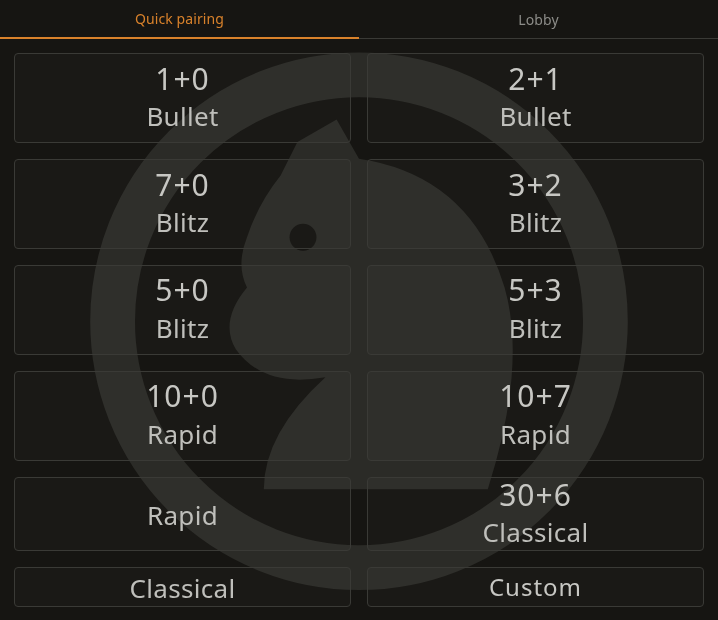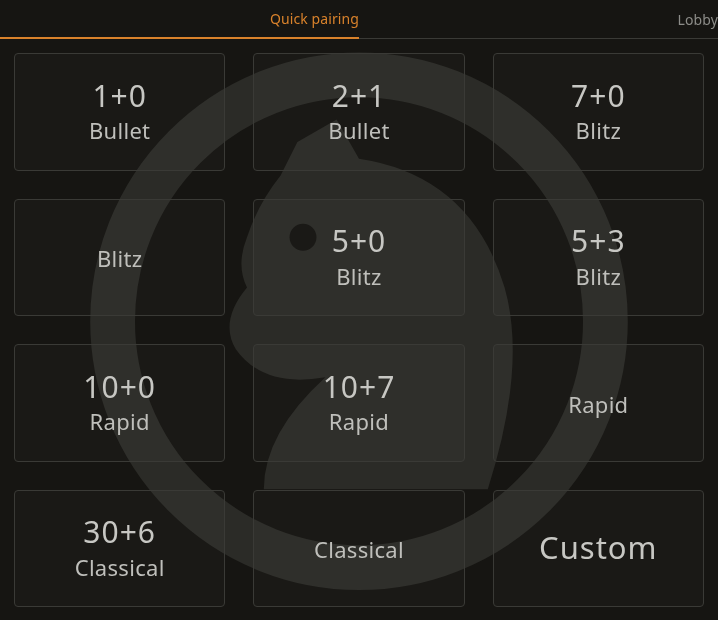--- a/index.html
+++ b/index.html
@@ -33,41 +33,41 @@
     position:relative;
     z-index:2;
     display:flex;
     height:38px;
     border-bottom:1px solid #3a3a36;
   }
   .tab{
     flex:1;
     display:flex;
     align-items:center;
-    justify-content:flex-end;
+    justify-content:center;
     font-size:14px;
     color:#8c8c88;
     cursor:pointer;
     letter-spacing:.1px;
   }
   .tab.active{
     color:#d9822b;
     border-bottom:2px solid #d9822b;
     margin-bottom:-1px;
     font-size:14px;
   }
 
   
   .grid{
     position:relative;
     z-index:1;
     display:grid;
-    grid-template-columns:repeat(3,1fr);
+    grid-template-columns:repeat(2,1fr);
     grid-template-rows:repeat(4,1fr);
-    gap:28px;
+    gap:16px;
     padding:14px;
     box-sizing:border-box;
     height:calc(620px - 38px);
   }
   .tile{
     background:rgba(255,255,255,0.02);
     border:1px solid #3a3a36;
     border-radius:4px;
     display:flex;
     flex-direction:column;
@@ -77,26 +77,26 @@
     user-select:none;
   }
   .tc{
     font-size:30px;
     font-weight:400;
     color:#c7c7c3;
     letter-spacing:1px;
     line-height:1.15;
   }
   .cat{
-    font-size:22px;
+    font-size:26px;
     color:#bfbfbb;
     margin-top:2px;
     letter-spacing:.3px;
   }
-  .tile.custom .tc{font-size:31px;}
+  .tile.custom .tc{font-size:24px;}
 
 </style>
 </head>
 <body>
 <div class="panel">
 
   <div class="watermark">
     <svg viewBox="0 0 100 100">
 
       <circle cx="50" cy="50" r="44" fill="none" stroke="#2b2b27" stroke-width="8"></circle>
@@ -134,20 +134,21 @@
     </div>
     <div class="tile">
       <div class="tc">2+1</div>
       <div class="cat">Bullet</div>
     </div>
     <div class="tile">
       <div class="tc">7+0</div>
       <div class="cat">Blitz</div>
     </div>
     <div class="tile">
+      <div class="tc">3+2</div>
       <div class="cat">Blitz</div>
     </div>
     <div class="tile">
       <div class="tc">5+0</div>
       <div class="cat">Blitz</div>
     </div>
     <div class="tile">
       <div class="tc">5+3</div>
       <div class="cat">Blitz</div>
     </div>

